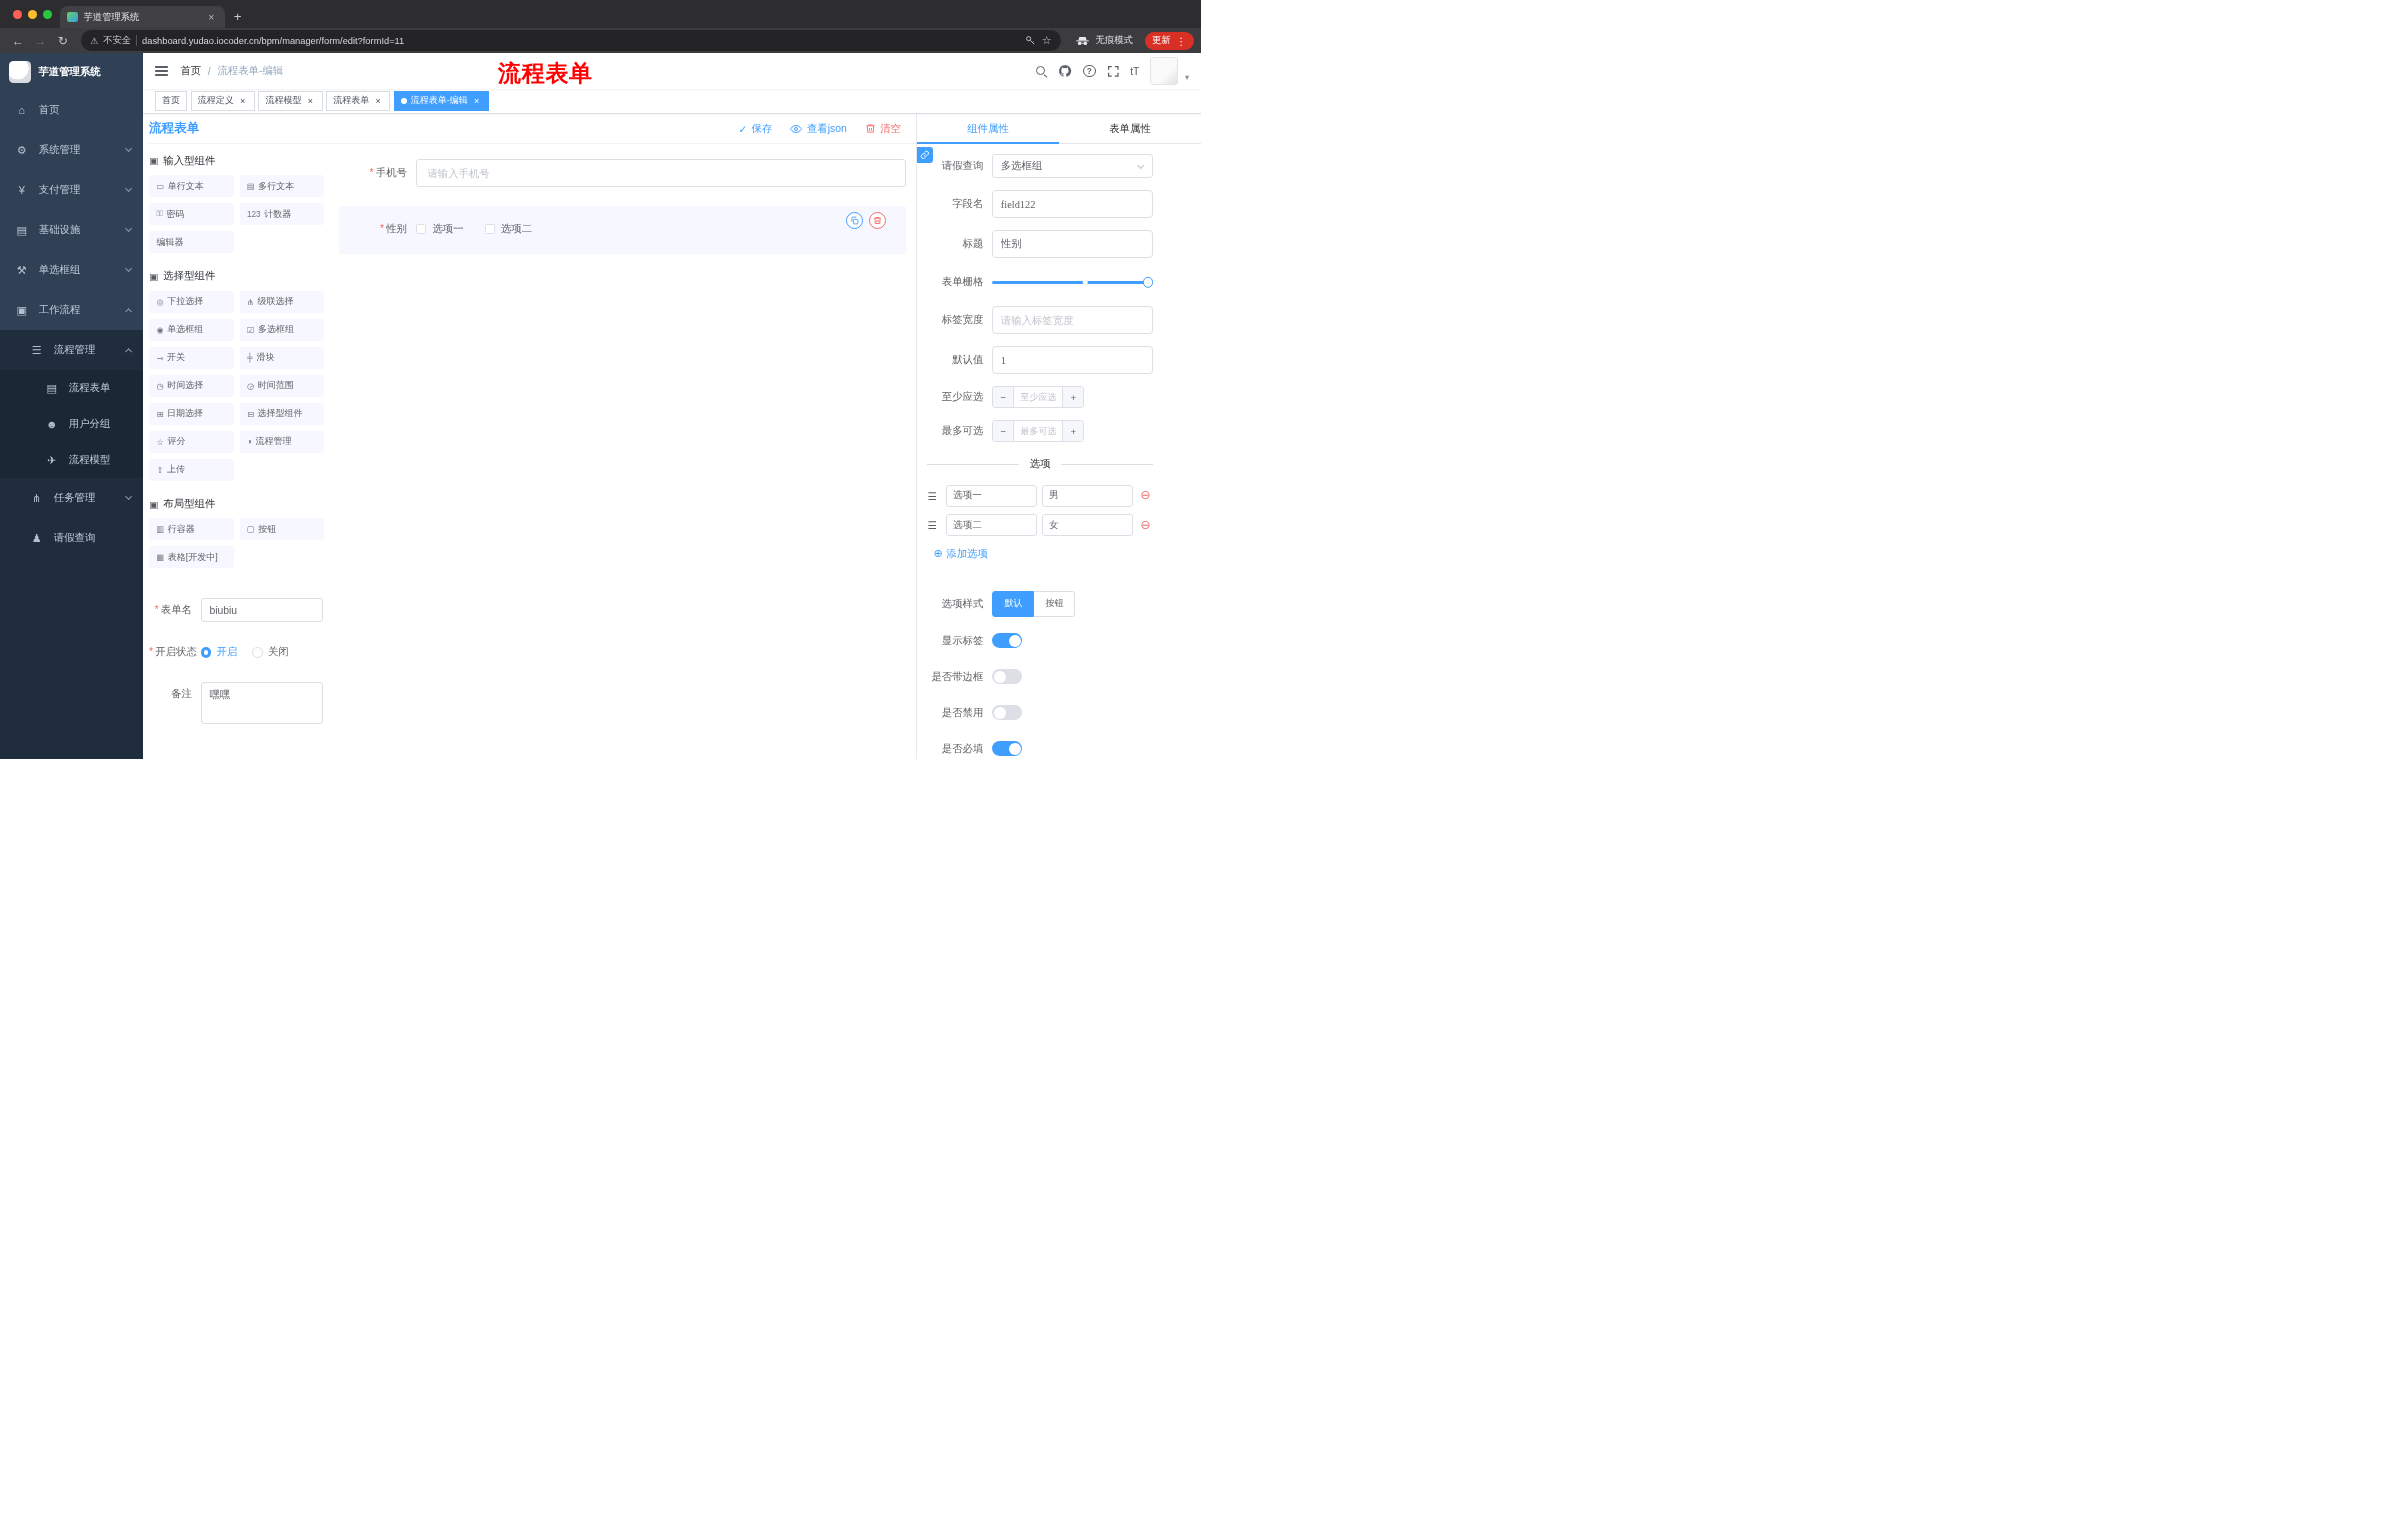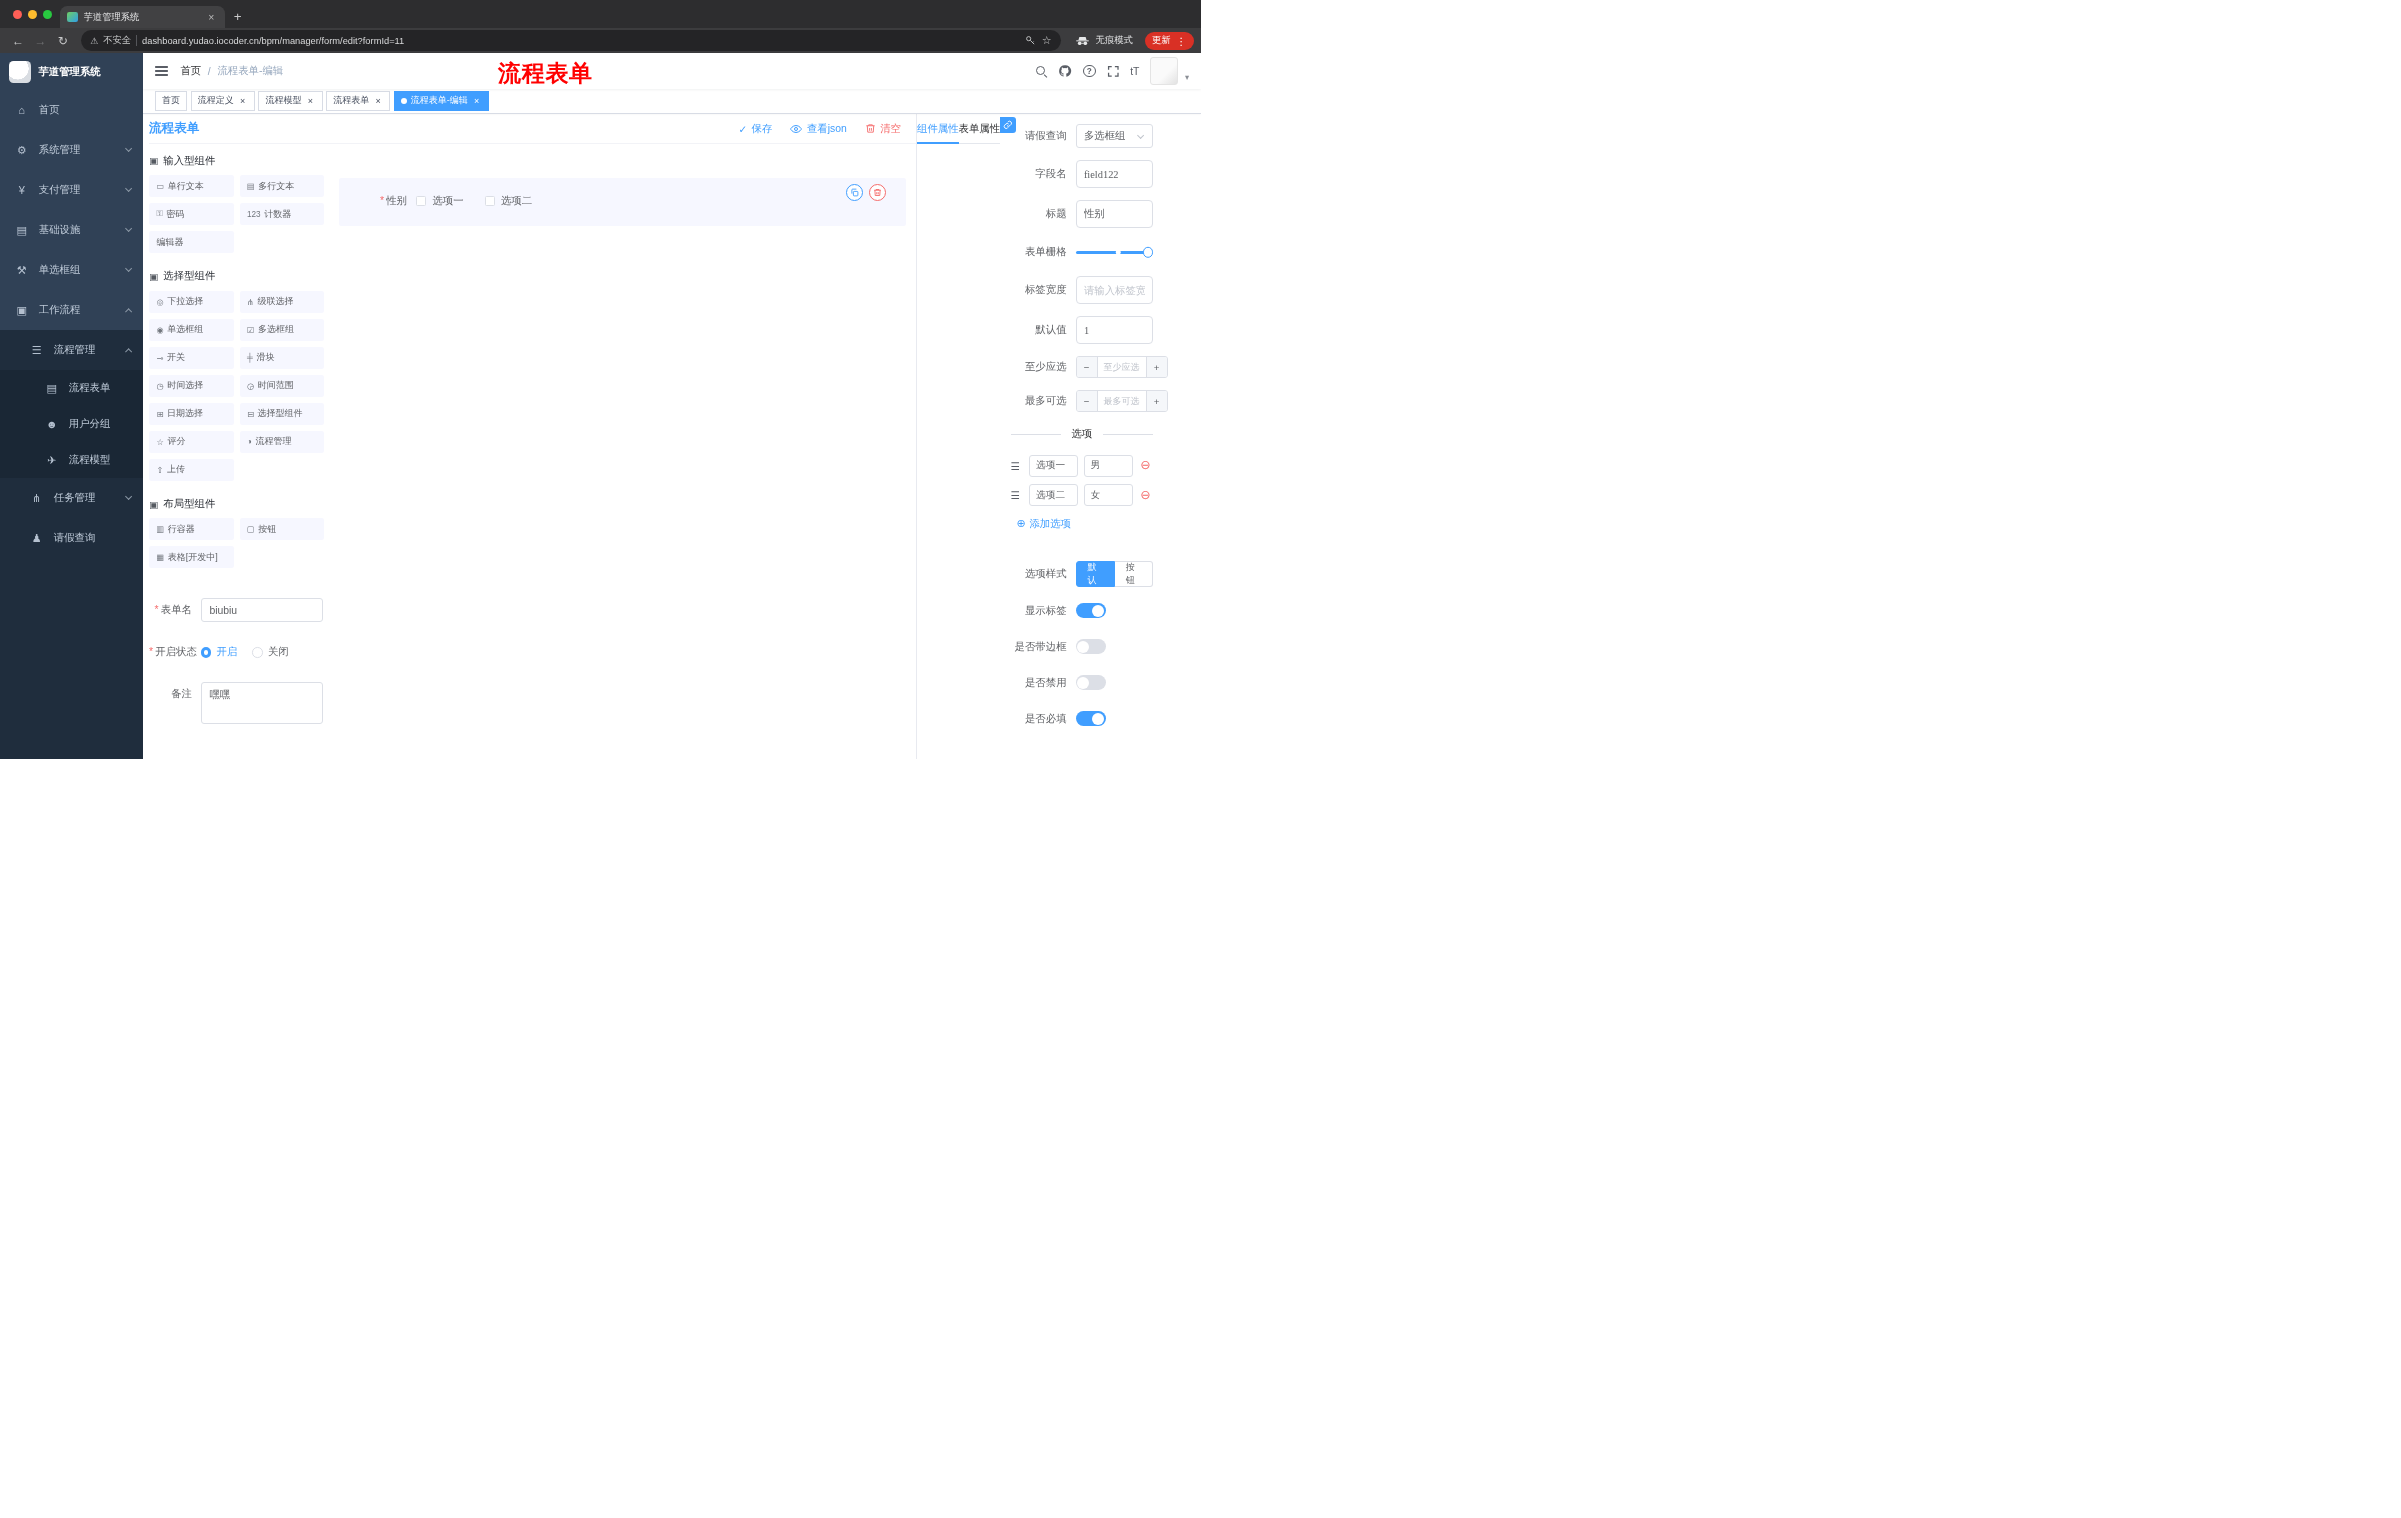--- a/index.html
+++ b/index.html
@@ -112,21 +112,21 @@
   .cinput::placeholder,.finput::placeholder,.pinput::placeholder{color:#c0c4cc}
   .selitem{margin-top:18.6px;background:#f6f7ff;border-radius:2.2px;padding:16.3px 0 18px;position:relative}
   .iactions{position:absolute;top:6px;right:19.3px;display:flex;gap:6.7px}
   .cbtn{width:17px;height:17px;border-radius:50%;background:#fff;border:0.7px solid;display:inline-flex;align-items:center;justify-content:center;cursor:pointer}
   .cbtn.copy{border-color:#409EFF;color:#409EFF}
   .cbtn.del{border-color:#f56c6c;color:#f56c6c}
   .checkbox{display:inline-flex;align-items:center;gap:6px;margin-right:21px;font-size:10.4px;color:#606266;cursor:pointer}
   .cbox{width:10.4px;height:10.4px;border:0.7px solid #dcdfe6;border-radius:1.5px;background:#fff;flex-shrink:0}
 
   
-  .rightcol{width:285px;flex-shrink:0;border-left:0.7px solid #e8eaf0;display:flex;flex-direction:row;min-height:0}
+  .rightcol{width:285px;flex-shrink:0;border-left:0.7px solid #e8eaf0;display:flex;flex-direction:column;min-height:0}
   .ptabs{height:30px;display:flex;border-bottom:0.7px solid #e4e7ed;flex-shrink:0}
   .ptab{flex:1;display:flex;align-items:center;justify-content:center;font-size:10.4px;color:#303133;cursor:pointer;position:relative}
   .ptab.active{color:#409EFF}
   .ptab.active::after{content:"";position:absolute;bottom:-0.7px;left:0;right:0;height:1.5px;background:#409EFF}
   .pbody2{flex:1;position:relative;padding:10.4px 48px 0 10.4px;overflow:hidden}
   .linkbadge{position:absolute;left:0;top:3px;width:16.3px;height:16.3px;background:#409EFF;border-radius:0 3px 3px 0;display:flex;align-items:center;justify-content:center;cursor:pointer}
   .prow{display:flex;align-items:center;margin-bottom:12px}
   .plabel{width:65px;flex-shrink:0;text-align:right;padding-right:9px;font-size:10.4px;color:#606266;white-space:nowrap}
   .pctl{flex:1;min-width:0}
   .pinput{width:100%;height:28px;border:0.7px solid #dcdfe6;border-radius:4px;padding:0 7.4px;font-size:10.4px;color:#606266;outline:none;font-family:Liberation Serif, serif}
@@ -483,20 +483,24 @@
               <span>查看json</span>
             </span>
             <span class="abtn red">
               <svg width="11" height="11" viewBox="0 0 24 24" fill="none" stroke="currentColor" stroke-width="2">
                   <path d="M3 6h18M8 6V4h8v2M5 6l1 14h12l1-14M10 11v6M14 11v6"></path>
                 </svg>
               <span>清空</span>
             </span>
           </div>
           <div class="canvas">
+            <div class="crow">
+              <span class="clabel"><i class="req">*</i><span>手机号</span></span>
+              <input class="cinput" placeholder="请输入手机号" style="">
+            </div>
             <div class="selitem">
               <div class="iactions">
                 <span class="cbtn copy">
                   <svg width="9" height="9" viewBox="0 0 24 24" fill="none" stroke="currentColor" stroke-width="2.4">
                       <rect x="9" y="9" width="12" height="12" rx="2"></rect>
                       <path d="M5 15V5a2 2 0 0 1 2-2h10"></path>
                     </svg>
                 </span>
                 <span class="cbtn del">
                   <svg width="9" height="9" viewBox="0 0 24 24" fill="none" stroke="currentColor" stroke-width="2.4">

